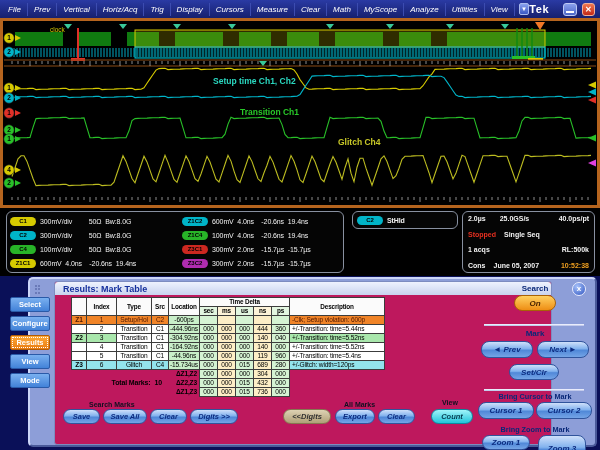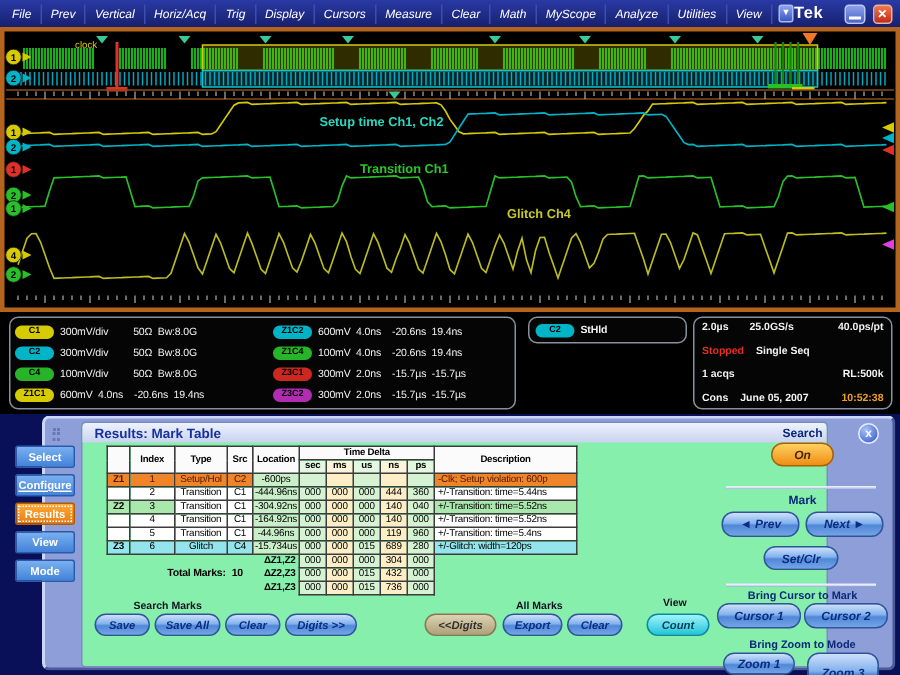--- a/index.html
+++ b/index.html
@@ -41,21 +41,21 @@
   .gap8{margin-right:8px;}
 
   
   .dlg-wrap{position:absolute;left:0;top:276px;width:600px;height:174px;}
   .dlg-frame{position:absolute;left:28px;top:1px;width:569px;height:170px;background:#8d9ed8;
              border:2px solid;border-color:#ccd6f8 #4a5a9a #4a5a9a #ccd6f8;border-radius:5px;}
   .tab{position:absolute;left:10px;width:40px;height:15px;border-radius:2px;color:#fff;font-size:7.5px;font-weight:bold;
        display:flex;align-items:center;justify-content:center;background:linear-gradient(#7ab0f0,#4282d8);
        border:1px solid #2a5aa8;cursor:default;}
   .tab.active{background:linear-gradient(#ffaa38,#e87c10);border-color:#b05c08;outline:1px dotted #fff;outline-offset:-3px;}
-  .dlg-main{position:absolute;left:24px;top:2px;width:498px;height:164px;background:#86efac;
+  .dlg-main{position:absolute;left:24px;top:2px;width:498px;height:164px;background:#be185d;
             border:1px solid #7d8cc0;border-radius:3px;}
   .title-strip{position:absolute;left:0;top:0;width:100%;height:13px;border-radius:3px 3px 0 0;
                background:linear-gradient(#eef2fe,#c9d3ef);}
   .dlg-title{position:absolute;left:8px;top:2px;font-size:9px;font-weight:bold;color:#16309c;}
   .grip{position:absolute;left:-20px;top:3px;width:5px;height:9px;border-left:2px dotted #6a7ab8;border-right:2px dotted #6a7ab8;}
 
   
   table.mt{position:absolute;left:16px;top:15px;border-collapse:collapse;table-layout:fixed;width:313px;
            font-size:6.6px;color:#000;letter-spacing:-.15px;}
   .mt th,.mt td{border:1px solid #3c3c3c;padding:0 1px;height:9px;line-height:8px;text-align:center;
@@ -459,27 +459,27 @@
         <button class="pillbtn onb" style="left:38px;top:16px;width:42px;height:16px;font-size:8px">On</button>
         <div class="hr" style="top:45px"></div>
         <div class="rp-label" style="top:50px">Mark</div>
         <button class="pillbtn" style="left:5px;top:62px;width:52px;height:17px;font-size:8px">◄ Prev</button>
         <button class="pillbtn" style="left:61px;top:62px;width:52px;height:17px;font-size:8px">Next ►</button>
         <button class="pillbtn" style="left:33px;top:85px;width:50px;height:16px;font-size:8px">Set/Clr</button>
         <div class="hr" style="top:110px"></div>
         <div class="rp-label small" style="top:113px">Bring Cursor to Mark</div>
         <button class="pillbtn" style="left:2px;top:123px;width:56px;height:17px;font-size:8px">Cursor 1</button>
         <button class="pillbtn" style="left:60px;top:123px;width:56px;height:17px;font-size:8px">Cursor 2</button>
-        <div class="rp-label small" style="top:146px">Bring Zoom to Mode</div>
+        <div class="rp-label small" style="top:146px">Bring Zoom to Mark</div>
         <button class="pillbtn" style="left:6px;top:156px;width:48px;height:15px;font-size:8px">Zoom 1</button>
         <button class="pillbtn" style="left:62px;top:156px;width:48px;height:27px;font-size:8px">Zoom 3</button>
       </div>
 
     </div>
     <div id="tabs">
         <div class="tab" style="top: 21px;">Select</div>
-        <div class="tab" style="top: 40px; text-decoration: underline;">Configure</div>
+        <div class="tab" style="top: 40px;">Configure</div>
         <div class="tab active" style="top: 59px;">Results</div>
         <div class="tab" style="top: 78px;">View</div>
         <div class="tab" style="top: 97px;">Mode</div>
       </div>
   </div>
 </div>
 
 </body></html>

